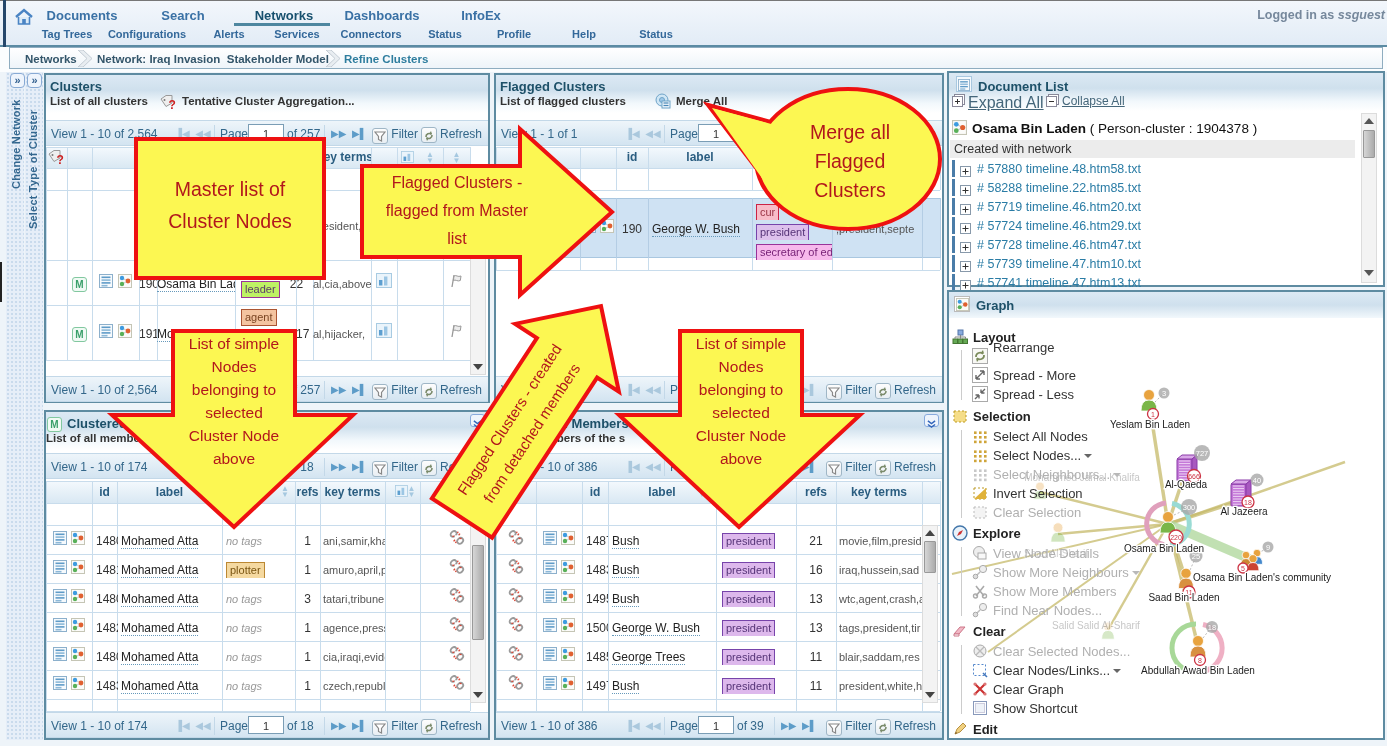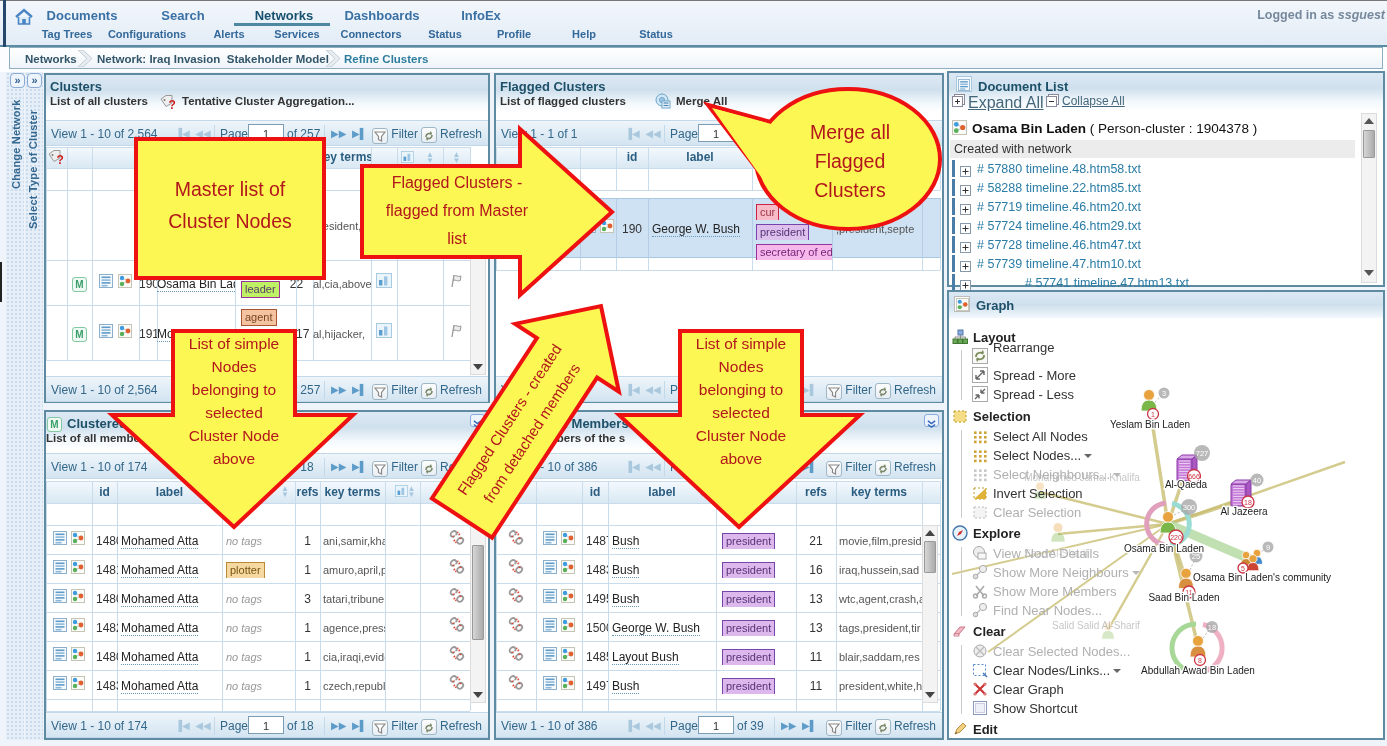--- a/index.html
+++ b/index.html
@@ -407,21 +407,21 @@
         <line x1="2.5" y1="5.5" x2="8.5" y2="5.5" stroke="#333"></line>
         <line x1="5.5" y1="2.5" x2="5.5" y2="8.5" stroke="#333"></line>
       </svg></div>
 <div class="abs doclink" style="left:977px;top:257px"># 57739 timeline.47.htm10.txt</div>
 <div class="abs" style="left:952px;top:274px;width:3px;height:17px;background:#4a7ca8"></div>
 <div class="abs" style="left:960px;top:277px"><svg width="11" height="11" viewBox="0 0 11 11">
         <rect x="0.5" y="0.5" width="10" height="10" fill="#fff" stroke="#8899aa"></rect>
         <line x1="2.5" y1="5.5" x2="8.5" y2="5.5" stroke="#333"></line>
         <line x1="5.5" y1="2.5" x2="5.5" y2="8.5" stroke="#333"></line>
       </svg></div>
-<div class="abs doclink" style="left:1025px;top:276px"># 57741 timeline.47.htm13.txt</div>
+<div class="abs doclink" style="left:977px;top:276px"># 57741 timeline.47.htm13.txt</div>
 <div class="sbtrack" style="left:1361px;top:113px;height:170px"></div>
 <div class="arrup" style="left:1364px;top:118px;border-bottom-color:#555"></div>
 <div class="sbthumb" style="left:1363px;top:130px;height:28px"></div>
 <div class="arrdn" style="left:1364px;top:270px;border-top-color:#555"></div>
 <div class="panel" style="left:947px;top:290px;width:438px;height:450px"></div>
 <div class="abs" style="left:949px;top:292px;width:434px;height:26px;background:linear-gradient(#dce9f4 0%,#cfe0ed 50%,#f2f8fc 100%)"></div>
 <div class="abs" style="left:954px;top:296px;width:16px;height:16px;border:1px solid #bbb;background:#fff;text-align:center"><svg width="13" height="13" viewBox="0 0 14 14">
         <rect x="0.5" y="0.5" width="13" height="13" fill="#fbfbf9" stroke="#c5c5b5"></rect>
         <line x1="4" y1="4" x2="10" y2="7" stroke="#c8c8c8"></line>
         <line x1="4" y1="10" x2="10" y2="7" stroke="#c8c8c8"></line>
@@ -1165,21 +1165,21 @@
         <rect x="2.5" y="10.9" width="6" height="1.6" fill="#8cb8d8"></rect>
       </svg> <svg width="14" height="14" viewBox="0 0 14 14">
         <rect x="0.5" y="0.5" width="13" height="13" fill="#fbfbf9" stroke="#c5c5b5"></rect>
         <line x1="4" y1="4" x2="10" y2="7" stroke="#c8c8c8"></line>
         <line x1="4" y1="10" x2="10" y2="7" stroke="#c8c8c8"></line>
         <circle cx="4" cy="4" r="2.2" fill="#3d9be0"></circle>
         <circle cx="4" cy="10" r="2.2" fill="#58b058"></circle>
         <circle cx="10" cy="7" r="2.4" fill="#e06030"></circle>
       </svg></div>
 <div class="cell" style="left:586px;top:641px;width:22px;height:29px;text-align:left;line-height:29px;"><span style="font-size:12px;color:#333">1485</span></div>
-<div class="cell" style="left:612px;top:641px;width:104px;height:29px;text-align:left;line-height:29px;"><span class="lbl">Layout Bush</span></div>
+<div class="cell" style="left:612px;top:641px;width:104px;height:29px;text-align:left;line-height:29px;"><span class="lbl">George Trees</span></div>
 <div class="cell" style="left:722px;top:646px;width:74px;height:19px;text-align:left;line-height:19px;"><span class="tag" style="background:#ddb8ec;border-color:#7744aa;color:#553377">president</span></div>
 <div class="cell" style="left:796px;top:641px;width:40px;height:29px;text-align:center;line-height:29px;"><span style="font-size:12px;color:#333">11</span></div>
 <div class="cell" style="left:839px;top:641px;width:83px;height:29px;text-align:left;line-height:29px;"><span class="kt">blair,saddam,res</span></div>
 <div class="cell" style="left:496px;top:670px;width:40px;height:29px;text-align:center;line-height:29px;"><svg width="16" height="15" viewBox="0 0 16 15">
         <ellipse cx="4.6" cy="4" rx="3.2" ry="2.6" fill="none" stroke="#9a9a9a" stroke-width="1.8" transform="rotate(-42 4.6 4)"></ellipse>
         <ellipse cx="11.2" cy="10.8" rx="3.2" ry="2.6" fill="none" stroke="#9a9a9a" stroke-width="1.8" transform="rotate(-42 11.2 10.8)"></ellipse>
         <line x1="7.8" y1="5.6" x2="6.4" y2="7.2" stroke="#fff" stroke-width="2.4"></line>
         <line x1="9.6" y1="5.2" x2="11" y2="3.6" stroke="#dd4433" stroke-width="1.3"></line>
         <line x1="6" y1="9.8" x2="4.6" y2="11.4" stroke="#dd4433" stroke-width="1.3"></line>
         <line x1="8.6" y1="3.2" x2="9" y2="1.6" stroke="#dd4433" stroke-width="1.3"></line>

